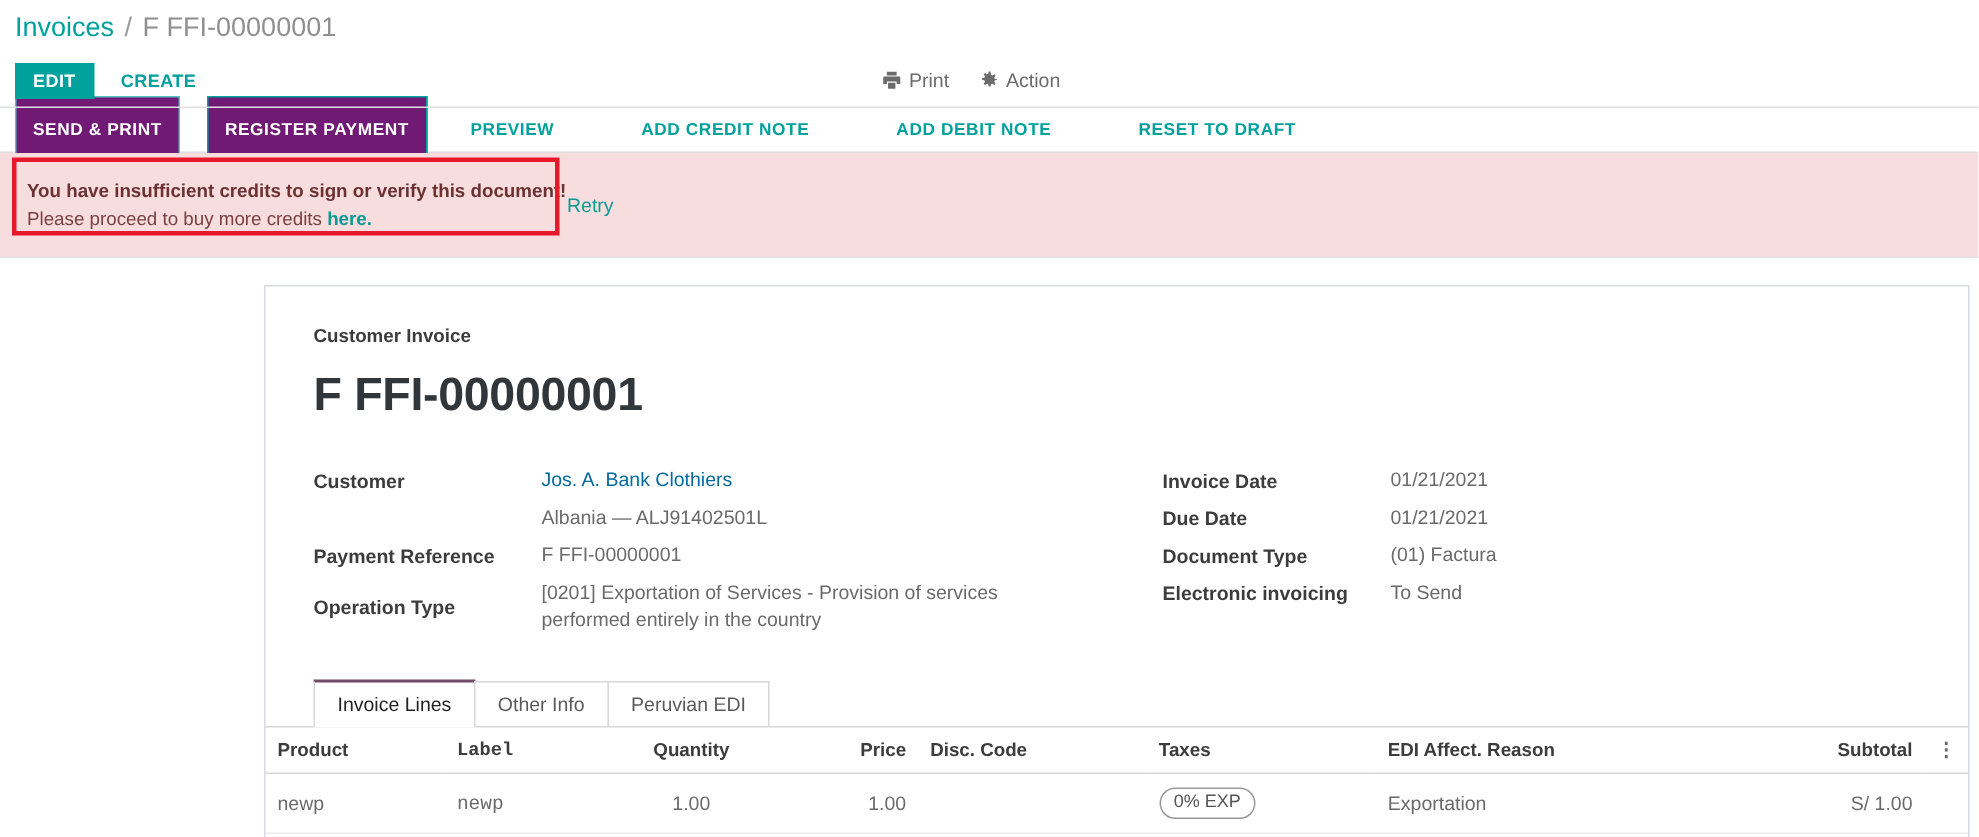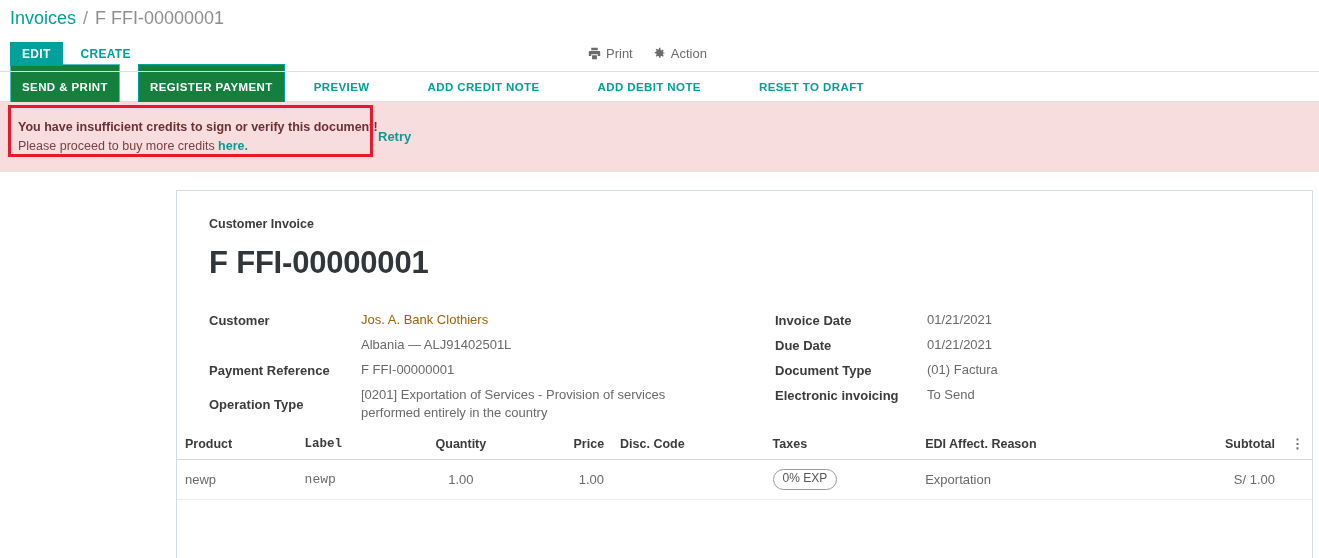--- a/index.html
+++ b/index.html
@@ -88,21 +88,21 @@
   
   .status-bar {
     height: 30px;
     display: flex;
     align-items: center;
     padding-left: 10px;
     gap: 0px;
     border-bottom: 1px solid #dfdfdf;
   }
   .sb-primary {
-    background: #15803d;
+    background: #701a75;
     color: #ffffff;
     border: 1px solid #4fc1bf;
     font-family: inherit;
     font-size: 11.5px;
     font-weight: 700;
     letter-spacing: .4px;
     padding: 16px 11px;
     cursor: pointer;
   }
   .sb-primary.second { border-color: #00a09d; margin-left: 18px; }
@@ -153,21 +153,21 @@
   }
   .alert-link {
     color: #0b9b94;
     font-weight: 700;
     cursor: pointer;
   }
   .retry-link {
     position: absolute;
     left: 378px;
     color: #0b9b94;
-    font-weight: 700;
+    font-weight: 400;
     font-size: 13px;
     cursor: pointer;
   }
   .sheet {
     position: absolute;
     left: 176px;
     top: 190px;
     width: 1137px;
     min-height: 370px;
     background: #ffffff;
@@ -207,21 +207,21 @@
     flex: none;
     font-weight: 700;
     color: #3c3c3c;
     font-size: 13px;
   }
   .fvalue {
     color: #6a6a6a;
     font-size: 13px;
     line-height: 1.42;
   }
-  .fvalue.link { color: #a16207; cursor: pointer; }
+  .fvalue.link { color: #0369a1; cursor: pointer; }
   .frow.gap { }
 
   
   .tabs {
     display: flex;
     align-items: flex-end;
     margin-top: 24px;
     border-bottom: 1px solid #d8d8d8;
     margin-left: -32px;
     margin-right: -32px;
@@ -382,20 +382,31 @@
         <div class="flabel">Document Type</div>
         <div class="fvalue">(01) Factura</div>
       </div>
       <div class="frow">
         <div class="flabel">Electronic invoicing</div>
         <div class="fvalue">To Send</div>
       </div>
     </div>
   </div>
 
+  <div class="tabs">
+    <div class="tab active">
+      <span>Invoice Lines</span>
+    </div>
+    <div class="tab">
+      <span>Other Info</span>
+    </div>
+    <div class="tab">
+      <span>Peruvian EDI</span>
+    </div>
+  </div>
 
   <table class="lines">
     <thead>
       <tr>
         <th class="c-product">Product</th>
         <th class="c-label">Label</th>
         <th class="c-qty">Quantity</th>
         <th class="c-price">Price</th>
         <th class="c-disc">Disc. Code</th>
         <th class="c-taxes">Taxes</th>

